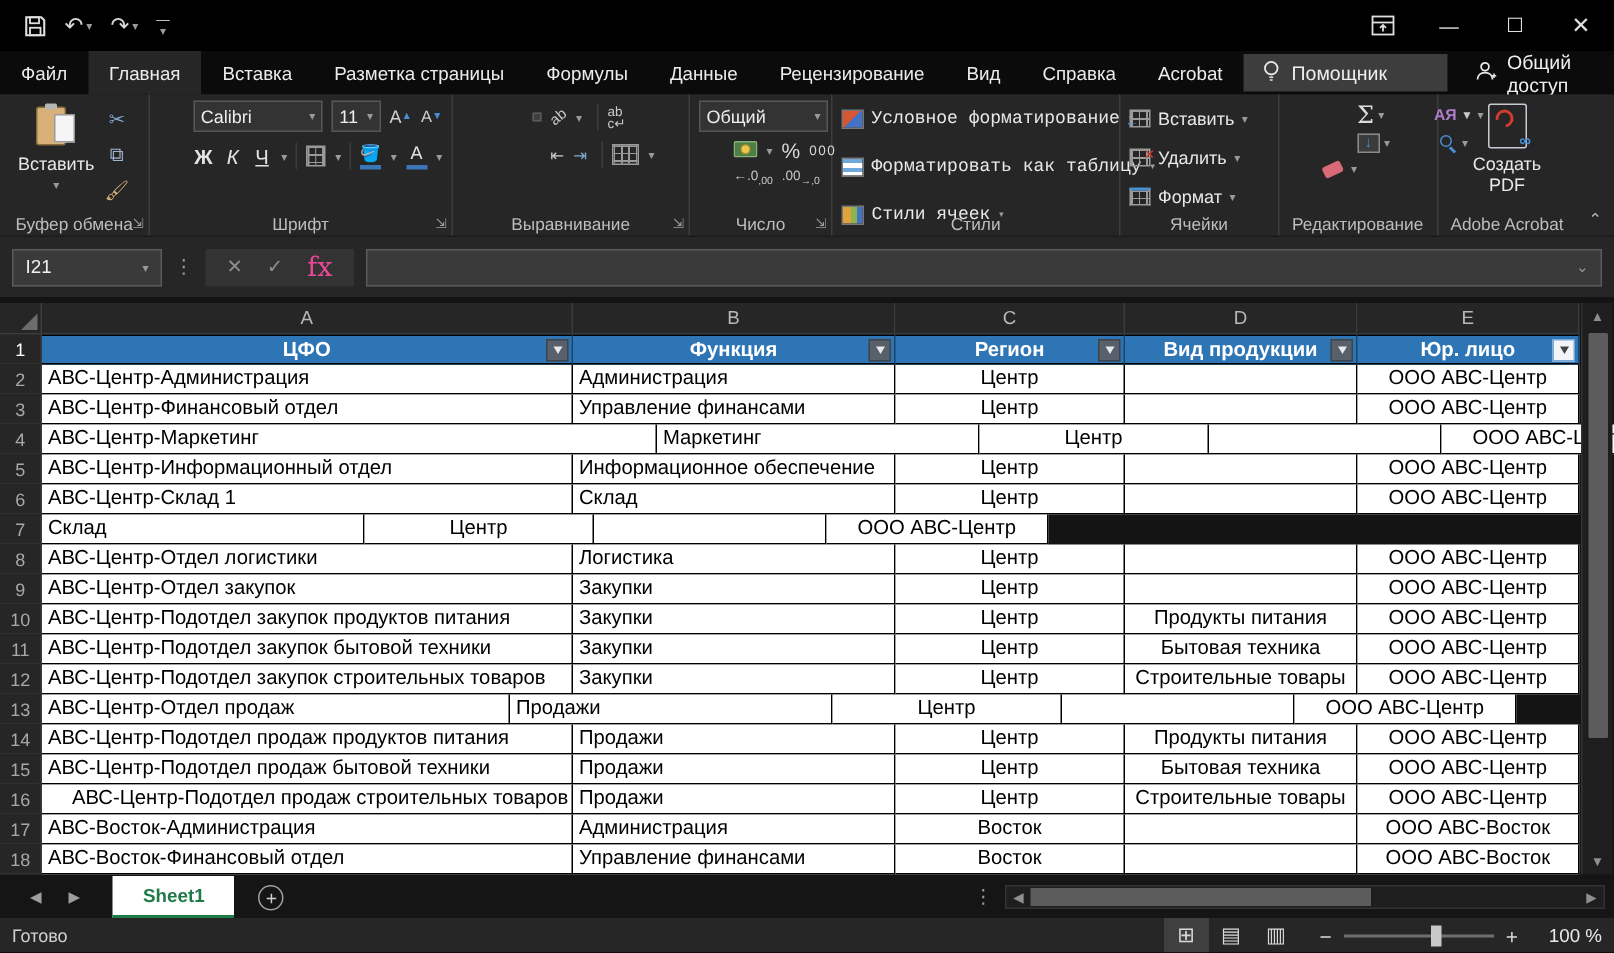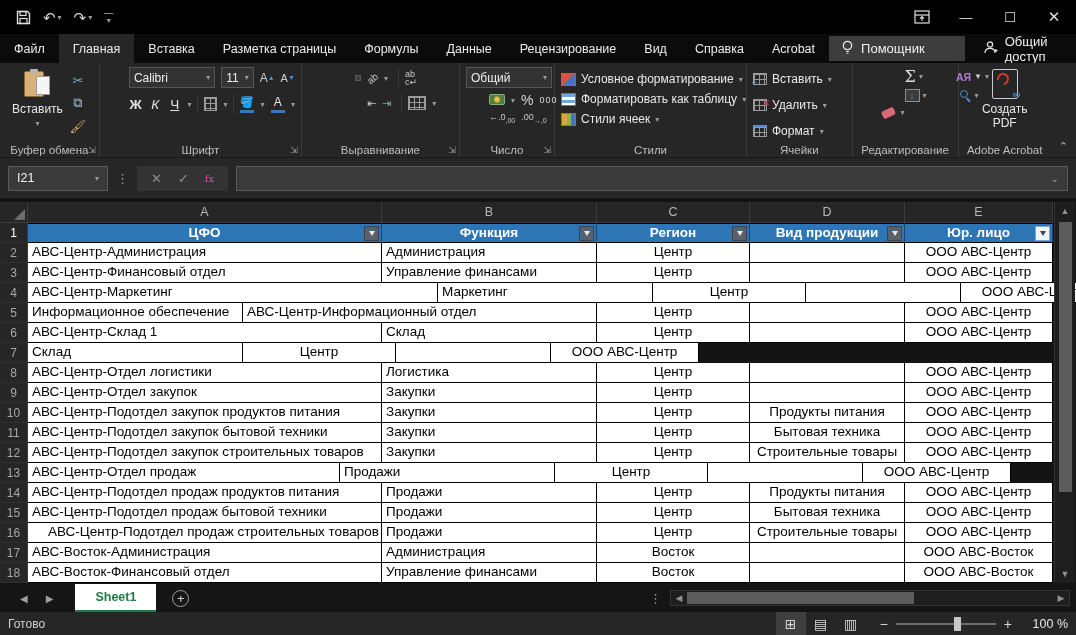--- a/index.html
+++ b/index.html
@@ -75,21 +75,21 @@
   .pastecb .clip { position:absolute; left:6px; top:0; width:8px; height:4px; background:#b5b5b5; border-radius:1px; }
   .pastecb .page { position:absolute; right:0; top:7px; width:14px; height:19px; background:#f5f5f5; border:1px solid #9a9a9a; }
   .chev-up { margin-left:4px; align-self:flex-end; color:#bdbdbd; font-size:11px; padding:0 8px 4px 4px; }
 
   
   .formulabar { height:40px; background:#262626; display:flex; align-items:center; padding:0 8px; gap:8px; }
   .namebox { width:100px; height:25px; background:#3a3a3a; border:1px solid #5a5a5a; display:flex; align-items:center; padding:0 8px; font-size:12.5px; color:#f0f0f0; }
   .namebox .dd { margin-left:auto; }
   .vdots { color:#9a9a9a; font-size:13px; letter-spacing:0; }
   .fxbtns { background:#333; height:25px; display:flex; align-items:center; gap:16px; padding:0 14px; color:#8f8f8f; }
-  .fxbtns .fx { font-family:"DejaVu Serif",serif; color:#ec4899; font-size:10px; }
+  .fxbtns .fx { font-family:"DejaVu Serif",serif; color:#ec4899; font-size:18px; }
   .fxinput { flex:1; height:25px; background:#3a3a3a; border:1px solid #5a5a5a; display:flex; align-items:center; justify-content:flex-end; padding:0 8px; color:#cfcfcf; }
 
   
   .gridarea { height:386px; background:#141414; position:relative; padding-top:4px; }
   .gridinner { position:absolute; left:0; top:4px; }
   .gridrow { display:flex; }
   .corner { width:28px; height:21px; background:#262626; border-right:1px solid #3c3c3c; border-bottom:1px solid #3c3c3c; position:relative; }
   .corner .tri { position:absolute; right:2px; bottom:2px; width:0; height:0; border-left:11px solid transparent; border-bottom:11px solid #6d6d6d; }
   .colhead { height:21px; background:#262626; color:#b8b8b8; display:flex; align-items:center; justify-content:center; border-right:1px solid #3c3c3c; border-bottom:1px solid #3c3c3c; font-size:12.5px; }
   .rownum { width:28px; height:20px; background:#262626; color:#a8a8a8; display:flex; align-items:center; justify-content:center; border-right:1px solid #3c3c3c; border-bottom:1px solid #303030; font-size:12px; flex:none; }
@@ -307,21 +307,21 @@
         <div class="rowline">
           <span style="font-size:9px;color:#c9c9c9;">←.0<sub style="font-size:7px;">,00</sub></span>
           <span style="font-size:9px;color:#c9c9c9;">.00<sub style="font-size:7px;">→,0</sub></span>
         </div>
       </div>
       <span class="rgroup-label">Число</span>
       <span class="launcher">⇲</span>
     </div>
 
     <div class="rgroup" style="width:192px;">
-      <div class="col" style="gap:0;padding-top:2px;">
+      <div class="col" style="gap:12px;padding-top:2px;font-family:Liberation Mono, monospace;">
         <span class="menubtn">
             <span class="styicon sty1"></span>
             <span>Условное форматирование</span>
             <span class="dd">▾</span>
           </span>
         <span class="menubtn">
             <span class="styicon sty2"></span>
             <span>Форматировать как таблицу</span>
             <span class="dd">▾</span>
           </span>
@@ -472,22 +472,22 @@
         <div class="gridrow">
           <div class="rownum">4</div>
           <div class="cell" style="width: 410px;">АВС-Центр-Маркетинг</div>
           <div class="cell" style="width: 215px;">Маркетинг</div>
           <div class="cell al-center" style="width: 153px;">Центр</div>
           <div class="cell al-center" style="width: 155px;"></div>
           <div class="cell al-center" style="width: 148px;">ООО АВС-Центр</div>
         </div>
         <div class="gridrow">
           <div class="rownum">5</div>
+          <div class="cell" style="width: 354px;">АВС-Центр-Информационный отдел</div>
           <div class="cell" style="width: 215px;">Информационное обеспечение</div>
-          <div class="cell" style="width: 354px;">АВС-Центр-Информационный отдел</div>
           <div class="cell al-center" style="width: 153px;">Центр</div>
           <div class="cell al-center" style="width: 155px;"></div>
           <div class="cell al-center" style="width: 148px;">ООО АВС-Центр</div>
         </div>
         <div class="gridrow">
           <div class="rownum">6</div>
           <div class="cell" style="width: 354px;">АВС-Центр-Склад 1</div>
           <div class="cell" style="width: 215px;">Склад</div>
           <div class="cell al-center" style="width: 153px;">Центр</div>
           <div class="cell al-center" style="width: 155px;"></div>

